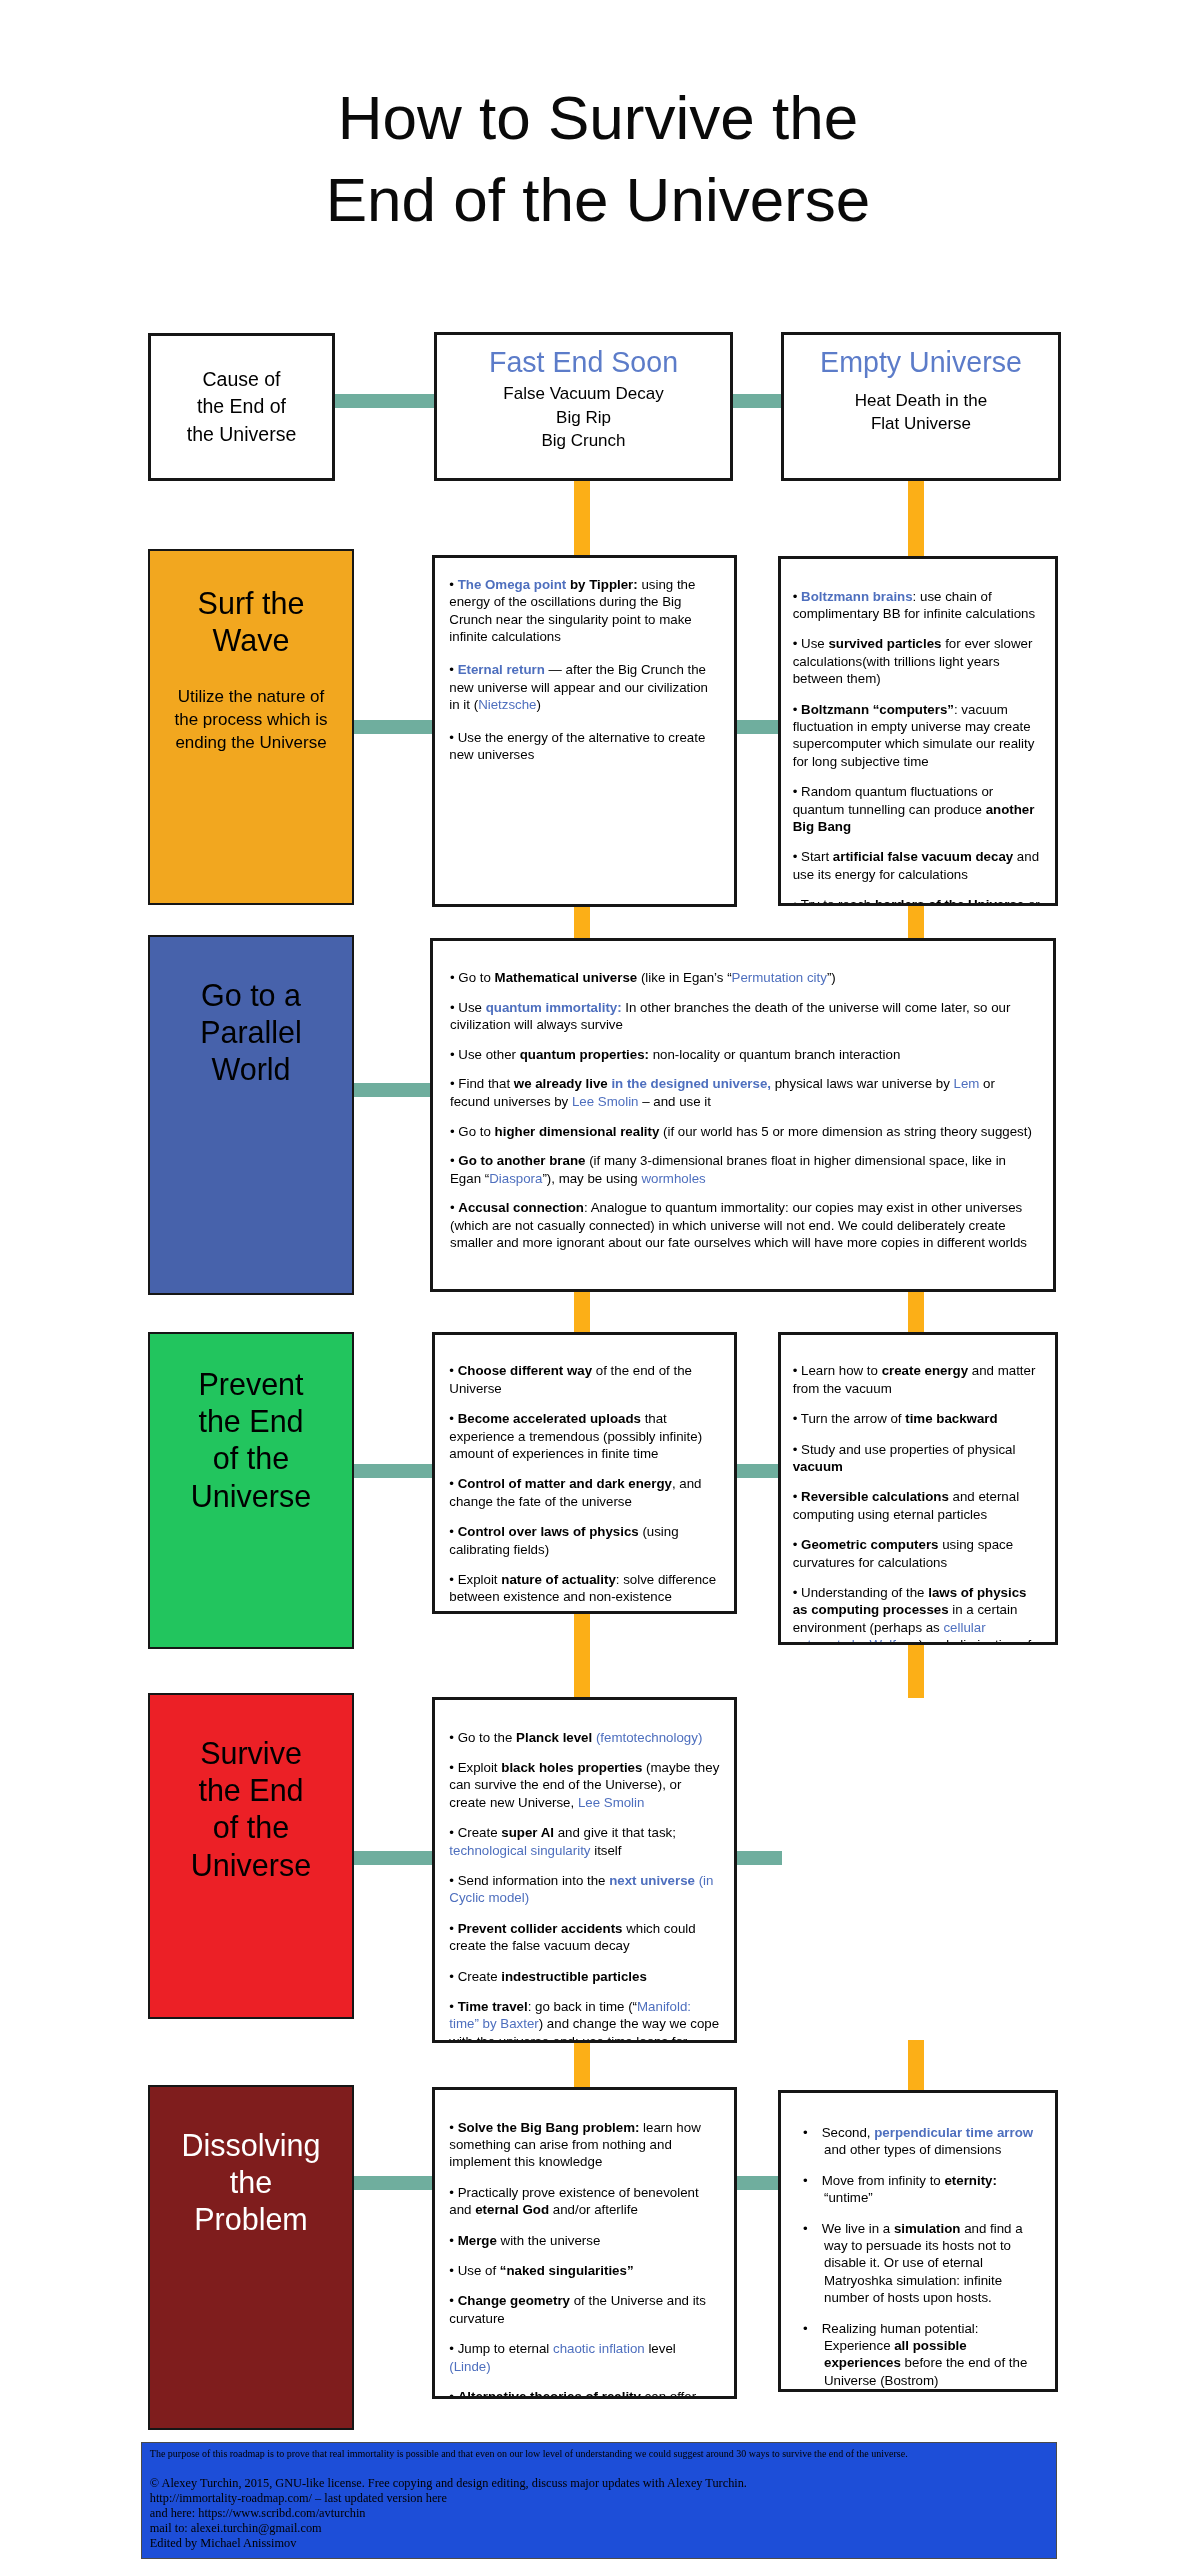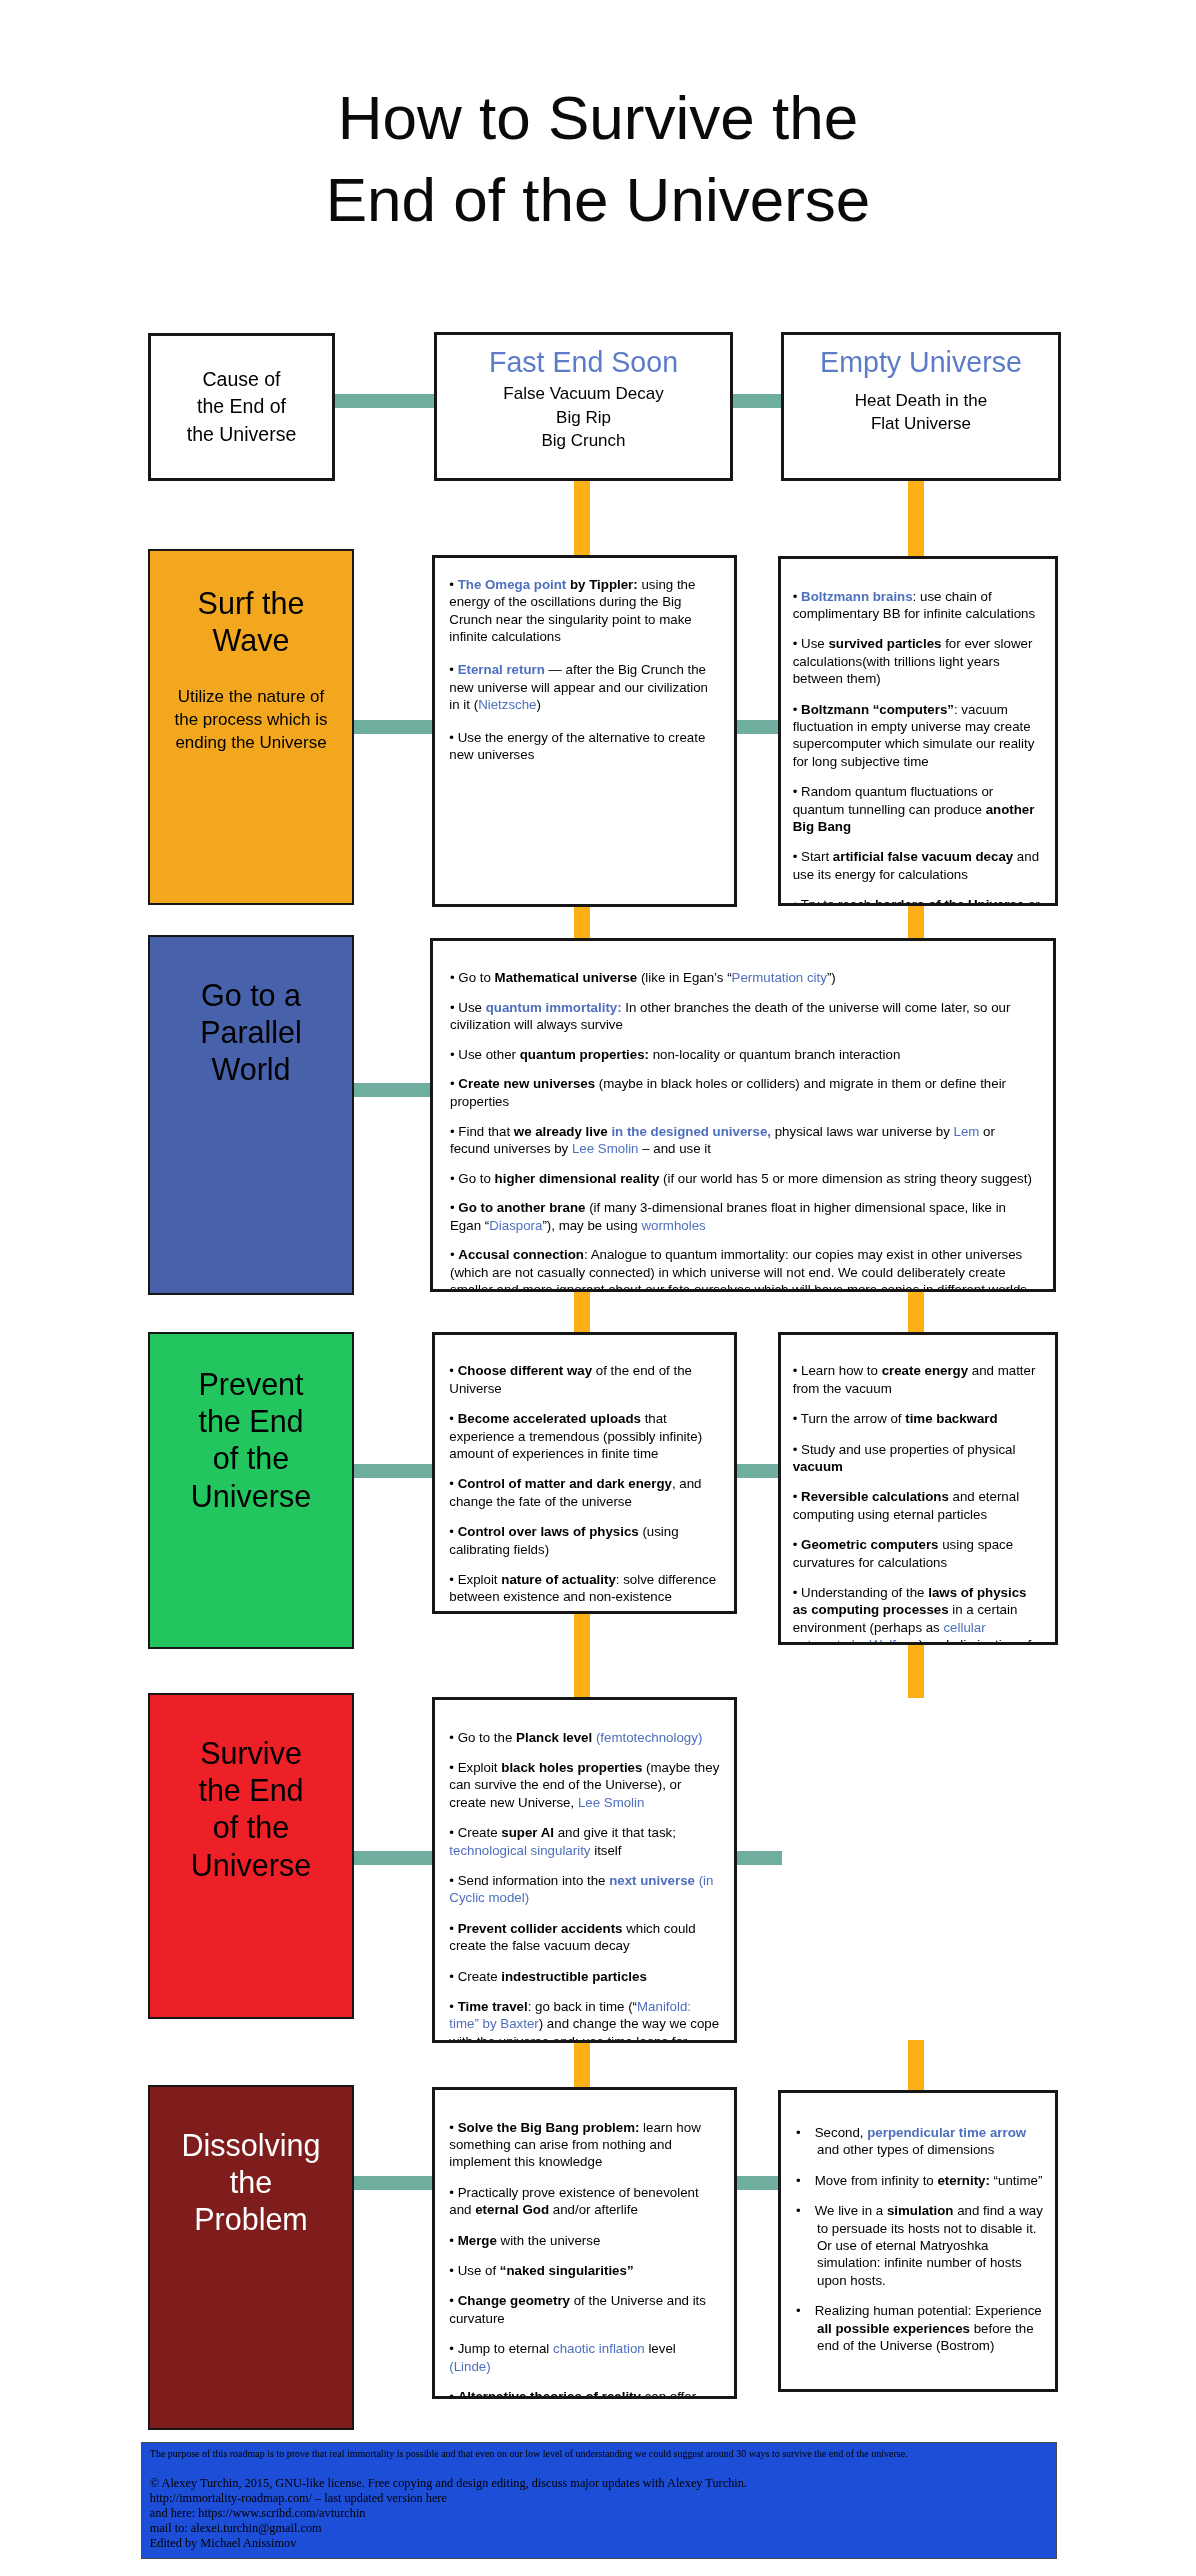--- a/index.html
+++ b/index.html
@@ -108,21 +108,20 @@
 
   <div class="catbox parallel" style="left:148px;top:935px;width:206px;height:360px;">
     <div class="cat-title">Go to a
 Parallel
 World</div>
   </div>
   <div class="wbox content wide" style="left:430px;top:938px;width:626px;height:354px;padding:15.6px 17px;">
       <div class="bullet"><span class="bm">• </span><span>Go to </span><span class="b">Mathematical universe</span><span> (like in Egan’s “</span><span class="l">Permutation city</span><span>”)</span></div>
       <div class="bullet"><span class="bm">• </span><span>Use </span><span class="bl">quantum immortality:</span><span> In other branches the death of the universe will come later, so our civilization will always survive</span></div>
       <div class="bullet"><span class="bm">• </span><span>Use other </span><span class="b">quantum properties:</span><span> non-locality or quantum branch interaction</span></div>
-      <div class="bullet"><span class="bm">• </span><span class="b">Create new universes</span><span> (maybe in black holes or colliders) and migrate in them or define their properties</span></div>
       <div class="bullet"><span class="bm">• </span><span>Find that </span><span class="b">we already live</span><span> </span><span class="bl">in the designed universe,</span><span> physical laws war universe by </span><span class="l">Lem</span><span> or fecund universes by </span><span class="l">Lee Smolin</span><span> – and use it</span></div>
       <div class="bullet"><span class="bm">• </span><span>Go to </span><span class="b">higher dimensional reality</span><span> (if our world has 5 or more dimension as string theory suggest)</span></div>
       <div class="bullet"><span class="bm">• </span><span class="b">Go to another brane</span><span> (if many 3-dimensional branes float in higher dimensional space, like in Egan “</span><span class="l">Diaspora</span><span>”), may be using </span><span class="l">wormholes</span></div>
       <div class="bullet"><span class="bm">• </span><span class="b">Accusal connection</span><span>: Analogue to quantum immortality: our copies may exist in other universes (which are not casually connected) in which universe will not end. We could deliberately create smaller and more ignorant about our fate ourselves which will have more copies in different worlds</span></div>
     </div>
 
   <div class="catbox prevent" style="left:148px;top:1332px;width:206px;height:317px;">
     <div class="cat-title">Prevent
 the End
 of the
@@ -167,21 +166,21 @@
   </div>
   <div class="wbox content snug" style="left:432px;top:2087px;width:305px;height:312px;padding:15.6px 14.3px;">
       <div class="bullet"><span class="bm">• </span><span class="b">Solve the Big Bang problem:</span><span> learn how something can arise from nothing and implement this knowledge</span></div>
       <div class="bullet"><span class="bm">• </span><span>Practically prove existence of benevolent and </span><span class="b">eternal God</span><span> and/or afterlife</span></div>
       <div class="bullet"><span class="bm">• </span><span class="b">Merge</span><span> with the universe</span></div>
       <div class="bullet"><span class="bm">• </span><span>Use of </span><span class="b">“naked singularities”</span></div>
       <div class="bullet"><span class="bm">• </span><span class="b">Change geometry</span><span> of the Universe and its curvature</span></div>
       <div class="bullet"><span class="bm">• </span><span>Jump to eternal </span><span class="l">chaotic inflation</span><span> level </span><span class="l">(Linde)</span></div>
       <div class="bullet tight"><span class="bm">• </span><span class="b">Alternative theories of reality</span><span> can offer alternative ways to avoid the death of the universe. See, for example, a </span></div>
     </div>
-  <div class="wbox content snug indent" style="left:778px;top:2090px;width:280px;height:302px;padding:18px 5px;">
+  <div class="wbox content snug indent" style="left:778px;top:2090px;width:280px;height:302px;padding:18px 12px;">
       <div class="bullet"><span class="bm">• </span><span>Second, </span><span class="bl">perpendicular time arrow</span><span> and other types of dimensions</span></div>
       <div class="bullet"><span class="bm">• </span><span>Move from infinity to </span><span class="b">eternity:</span><span> “untime”</span></div>
       <div class="bullet"><span class="bm">• </span><span>We live in a </span><span class="b">simulation</span><span> and find a way to persuade its hosts not to disable it. Or use of eternal Matryoshka simulation: infinite number of hosts upon hosts.</span></div>
       <div class="bullet"><span class="bm">• </span><span>Realizing human potential: Experience </span><span class="b">all possible experiences</span><span> before the end of the Universe (Bostrom)</span></div>
     </div>
 
   <div class="footer" style="left:141px;top:2442px;width:916px;height:117px;">
     <div class="footer-purpose">The purpose of this roadmap is to prove that real immortality is possible and that even on our low level of understanding we could suggest around 30 ways to survive the end of the universe.</div>
     <div class="footer-credits">© Alexey Turchin, 2015, GNU-like license. Free copying and design editing, discuss major updates with Alexey Turchin.
 http://immortality-roadmap.com/ – last updated version here

